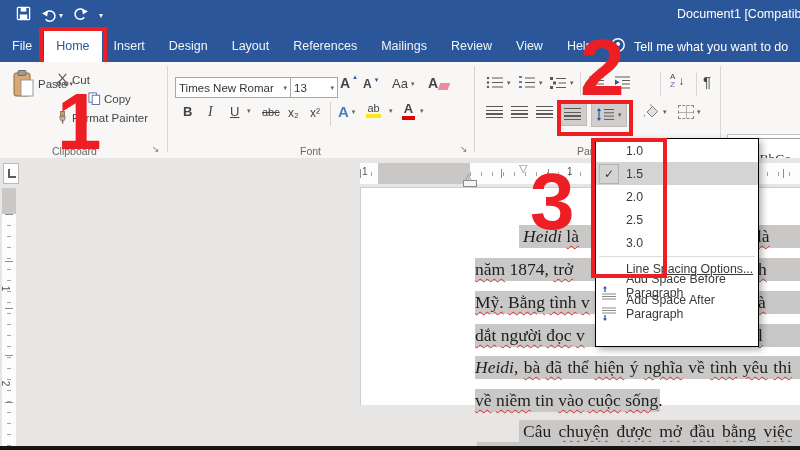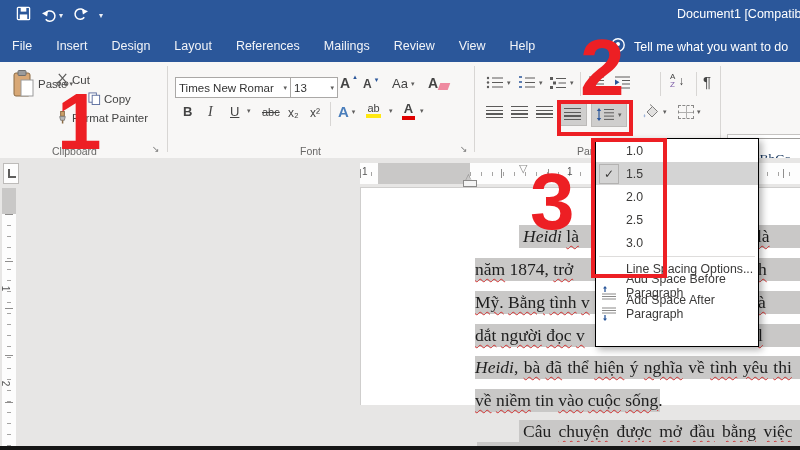--- a/index.html
+++ b/index.html
@@ -76,21 +76,21 @@
       text-decoration-thickness:1px;text-underline-offset:3px;}
 
   
   .menu{position:absolute;left:595px;top:138px;width:162px;height:207px;background:#fff;
         border:1px solid #000000;box-shadow:3px 3px 7px rgba(0,0,0,.3);z-index:20;font-size:12.3px;color:#3b3a39;}
   .mrow{position:relative;height:23px;display:flex;align-items:center;padding-left:30px;}
   .mrow.checked{background:#d4d4d4;}
   .check{position:absolute;left:3px;top:2px;width:18px;height:18px;border:1px solid #b3b2b1;
          display:flex;align-items:center;justify-content:center;font-size:12px;color:#3b3a39;}
   .msep{height:1px;background:#dedddc;margin:2px 3px;}
-  .mtext{height:20px;display:flex;align-items:center;padding-left:30px;}
+  .mtext{height:20px;display:flex;align-items:center;padding-left:30px;text-decoration:underline;}
   .micon{position:absolute;left:5px;width:16px;height:14px;}
   .mrow2{position:relative;height:21px;display:flex;align-items:flex-end;padding-left:30px;}
 
   
   .rednum{position:absolute;color:#ed1f24;font-weight:bold;font-size:80px;line-height:1;z-index:30;
           font-family:"Liberation Sans",sans-serif;}
   .redbox{position:absolute;border:4px solid #ed1f24;z-index:25;}
   .botbar{position:absolute;left:0;top:446px;width:800px;height:4px;background:#161616;z-index:28;}
 </style>
 </head>
@@ -121,20 +121,24 @@
           </svg>
       </span>
       <span class="sm">▾</span>
     </div>
     <div class="wintitle">Document1 [Compatibl</div>
   </div>
 
   <div class="tabbar" id="tabbar">
       <div class="tab">
         <span>File</span>
+      </div>
+      <div class="tab active">
+        <span class="tabbox"></span>
+        <span>Home</span>
       </div>
       <div class="tab">
         <span>Insert</span>
       </div>
       <div class="tab">
         <span>Design</span>
       </div>
       <div class="tab">
         <span>Layout</span>
       </div>

